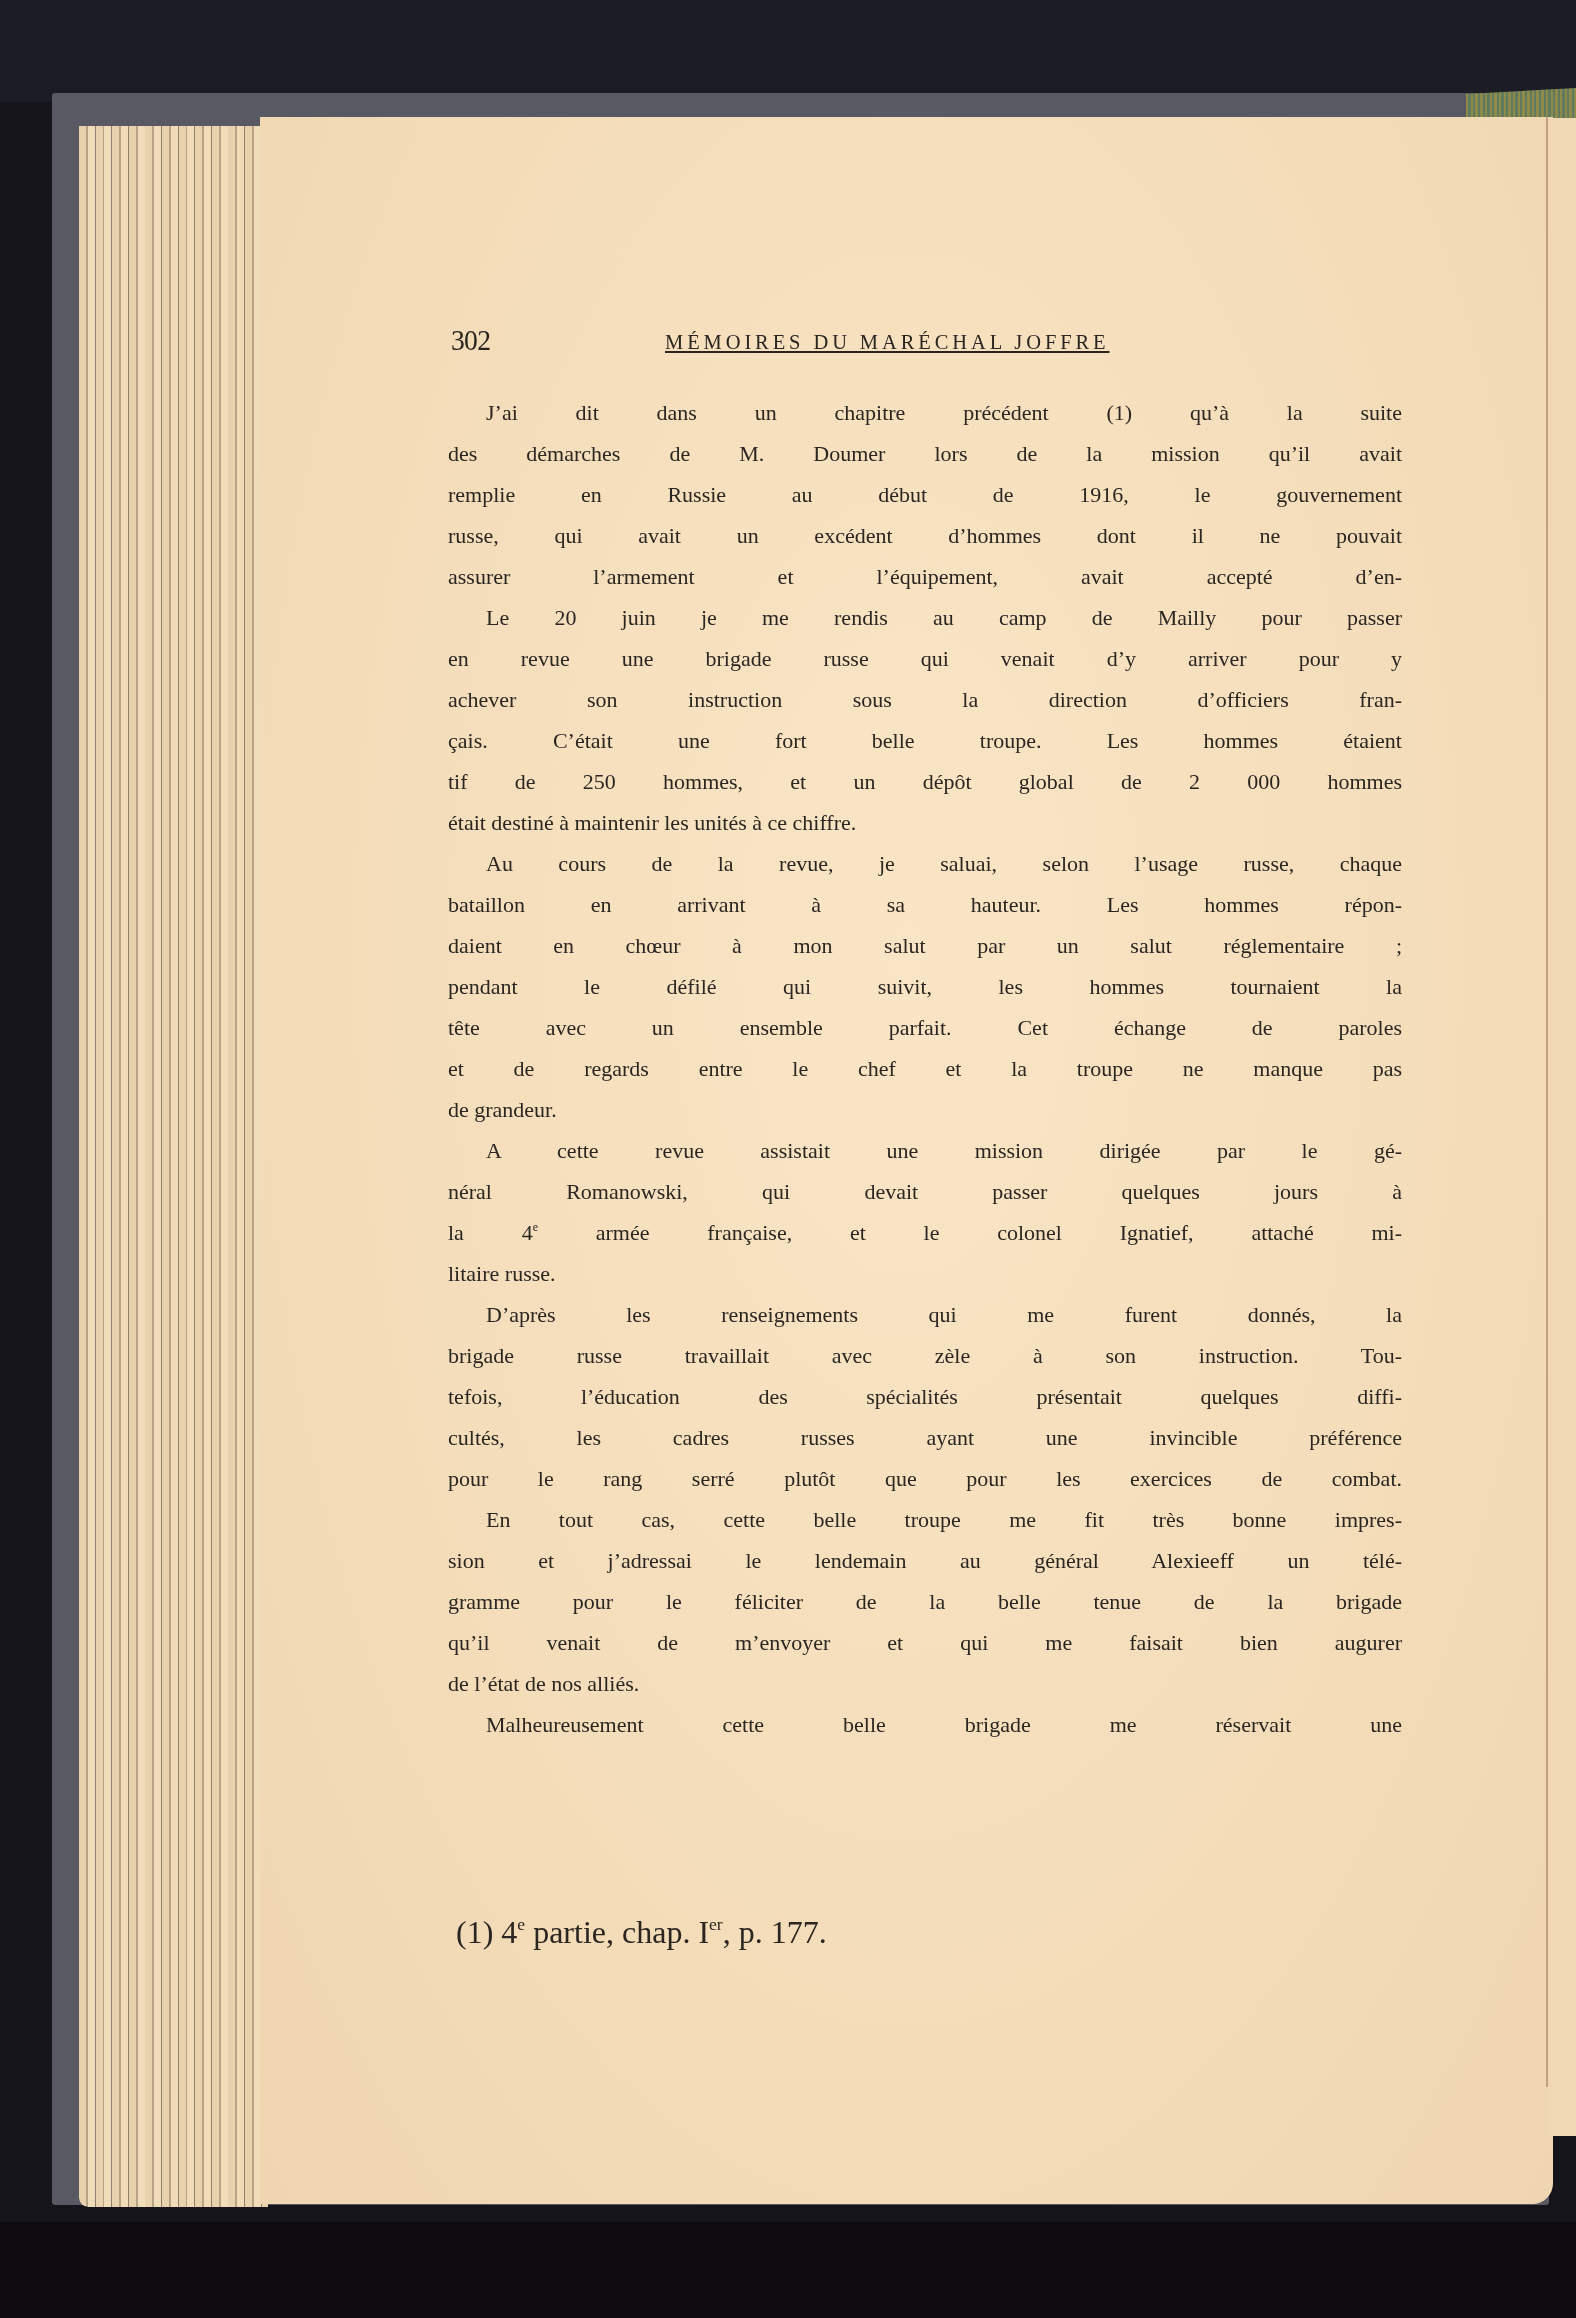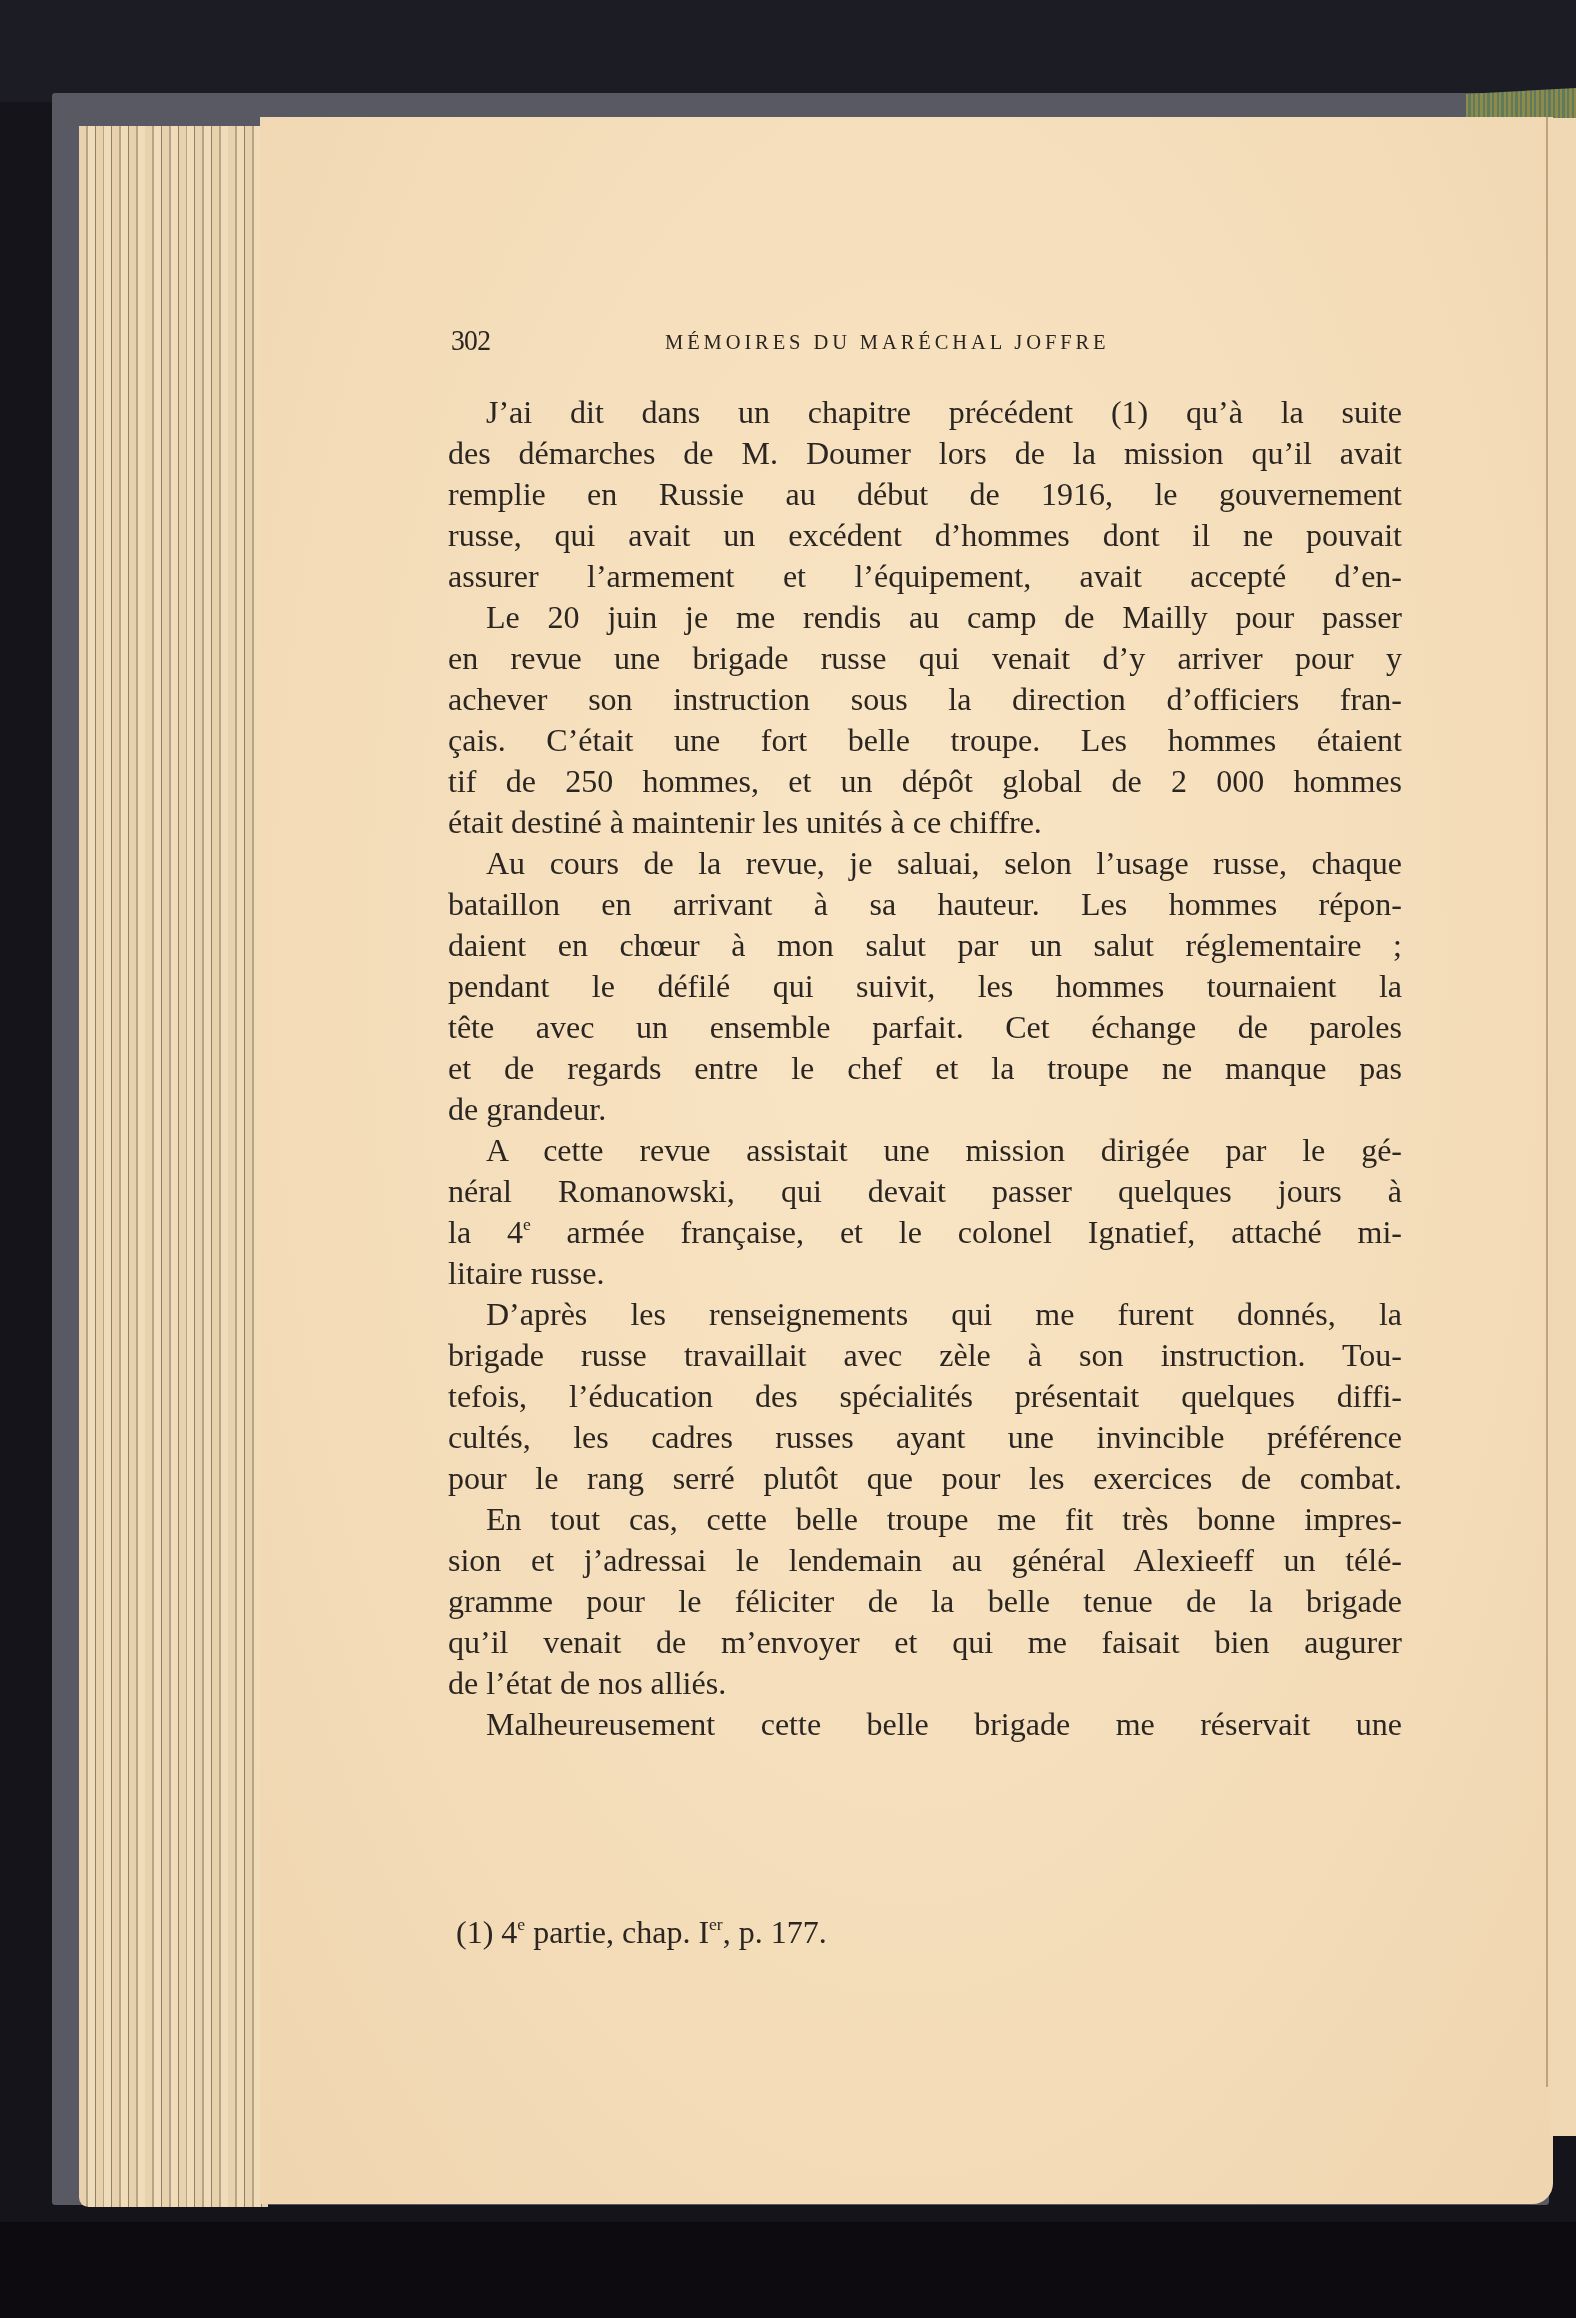--- a/index.html
+++ b/index.html
@@ -54,27 +54,28 @@
   .page-number {
     position:absolute; left:0; top:0;
     font-size:30px; letter-spacing:-0.8px;
     font-family:"Liberation Serif", serif;
     transform:scaleX(0.92); transform-origin:left;
   }
   .running-title {
     position:absolute; left:214px; top:7.9px;
     font-size:20.5px; letter-spacing:3.9px;
     font-family:"Liberation Serif", serif;
+    text-decoration:underline;
   }
 
   .body-text {
     position:absolute; left:448px; top:392px; width:954px;
     color:#2b2622;
     font-family:"Liberation Serif", serif;
-    font-size:32px; line-height:41px;
+    font-size:22px; line-height:41px;
   }
   .line {
     display:block; white-space:nowrap; height:41px;
     text-align:justify; text-align-last:justify;
   }
   .line.last { text-align-last:left; }
   .line.indent { padding-left:38px; }
   .para { display:block; }
   sup { font-size:0.55em; vertical-align:0.75em; line-height:0; }
   .footnote {

